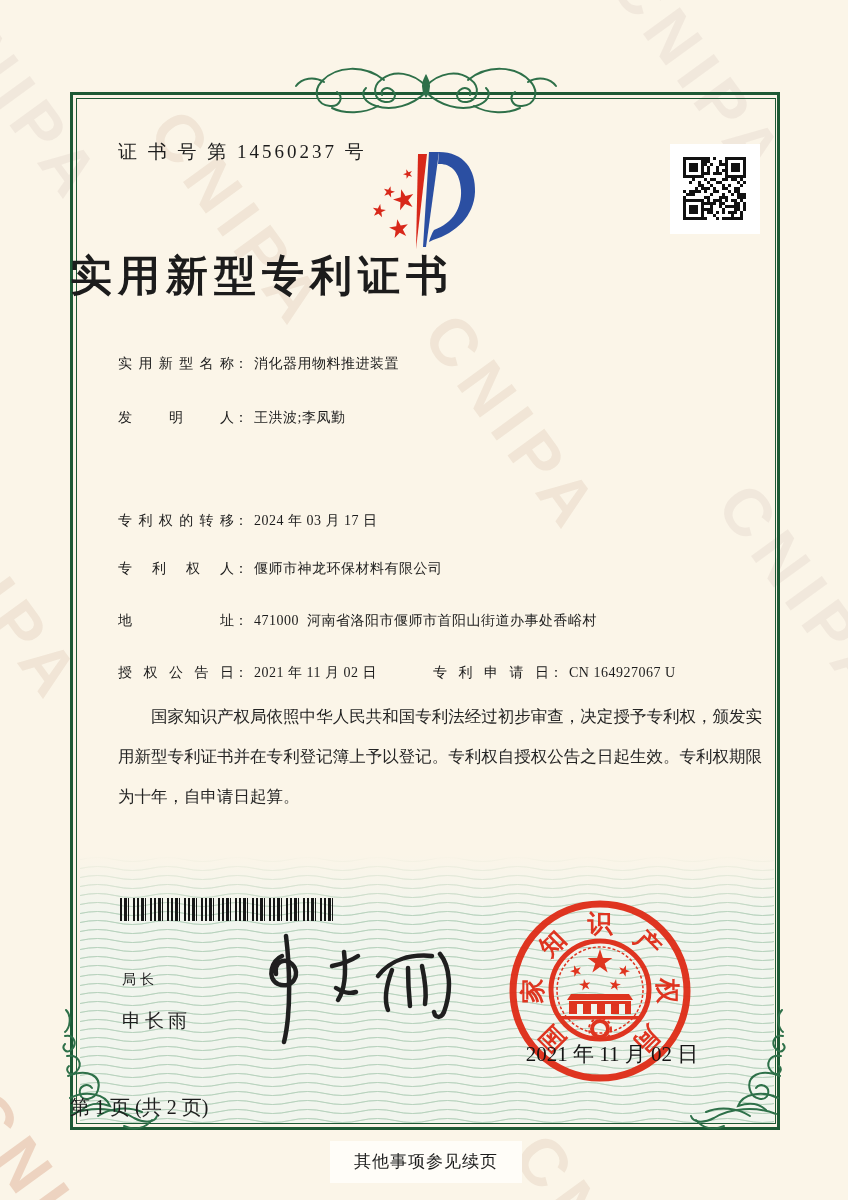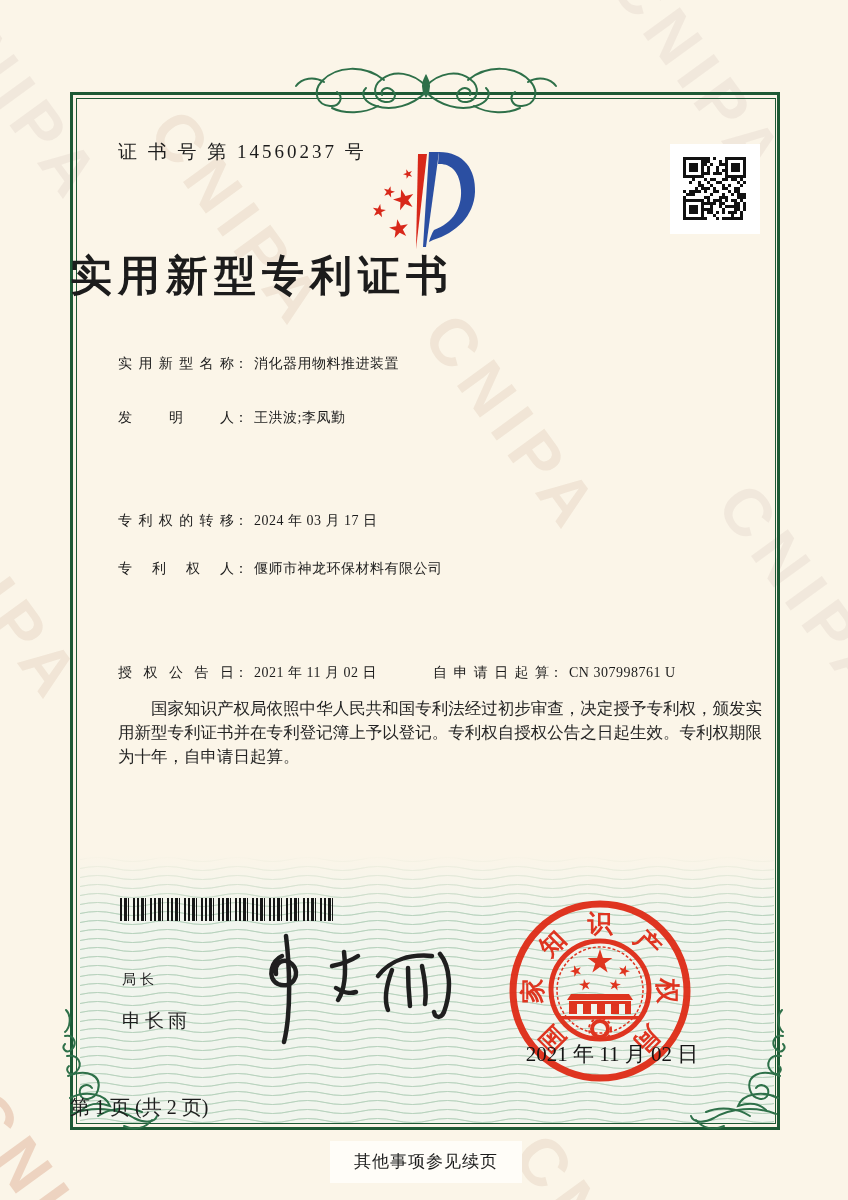--- a/index.html
+++ b/index.html
@@ -37,21 +37,21 @@
              font-weight:bold;letter-spacing:6px;z-index:5}
 
   
   .row{position:absolute;left:118px;font-size:14px;line-height:24px;z-index:5;white-space:nowrap}
   .flabel{display:inline-block;width:116px;text-align:justify;text-align-last:justify;vertical-align:top}
   .colon{display:inline-block;margin-right:6px}
   .fvalue{white-space:pre;letter-spacing:.5px}
   .pair2{position:absolute;left:315px;top:0;white-space:nowrap}
 
   
-  .body-text{position:absolute;left:118px;top:697px;width:644px;font-size:16.5px;line-height:24px;
+  .body-text{position:absolute;left:118px;top:697px;width:644px;font-size:16.5px;line-height:40px;
              text-align:justify;z-index:5;color:#242424}
   .body-text p{text-indent:2em}
 
   
   .barcode{position:absolute;left:120px;top:898px;width:216px;height:23px;z-index:5;
            background:repeating-linear-gradient(90deg,#161616 0 2px,transparent 2px 4px,#161616 4px 7px,
            transparent 7px 8px,#161616 8px 9px,transparent 9px 13px,#161616 13px 15px,transparent 15px 17px)}
   .signer-title{position:absolute;left:122px;top:971px;font-size:14px;letter-spacing:4px;z-index:5}
   .signer-name{position:absolute;left:122px;top:1008px;font-size:19px;letter-spacing:4px;z-index:5}
   .signature{position:absolute;left:252px;top:930px;z-index:6}
@@ -601,24 +601,27 @@
   </div>
   <div class="row" style="top:406px">
     <span class="flabel">发明人</span><span class="colon">：</span><span class="fvalue">王洪波;李凤勤</span>
   </div>
   <div class="row" style="top:509px">
     <span class="flabel">专利权的转移</span><span class="colon">：</span><span class="fvalue">2024 年 03 月 17 日</span>
   </div>
   <div class="row" style="top:557px">
     <span class="flabel">专利权人</span><span class="colon">：</span><span class="fvalue">偃师市神龙环保材料有限公司</span>
   </div>
+  <div class="row" style="top:609px">
+    <span class="flabel">地址</span><span class="colon">：</span><span class="fvalue">471000  河南省洛阳市偃师市首阳山街道办事处香峪村</span>
+  </div>
   <div class="row" style="top:661px;width:644px">
     <span class="flabel">授权公告日</span><span class="colon">：</span><span class="fvalue">2021 年 11 月 02 日</span>
     <span class="pair2">
-      <span class="flabel">自申请日起算</span><span class="colon">：</span><span class="fvalue">CN 307998761 U</span>
+      <span class="flabel">专利申请日</span><span class="colon">：</span><span class="fvalue">CN 164927067 U</span>
     </span>
   </div>
 
   <div class="body-text">
     <p>国家知识产权局依照中华人民共和国专利法经过初步审查，决定授予专利权，颁发实用新型专利证书并在专利登记簿上予以登记。专利权自授权公告之日起生效。专利权期限为十年，自申请日起算。</p>
   </div>
 
   <div class="barcode"></div>
 
   <div class="signer-title">局长</div>

